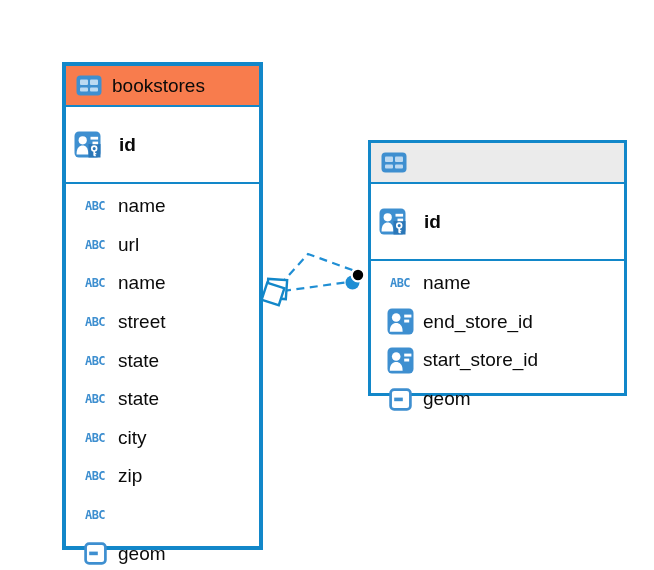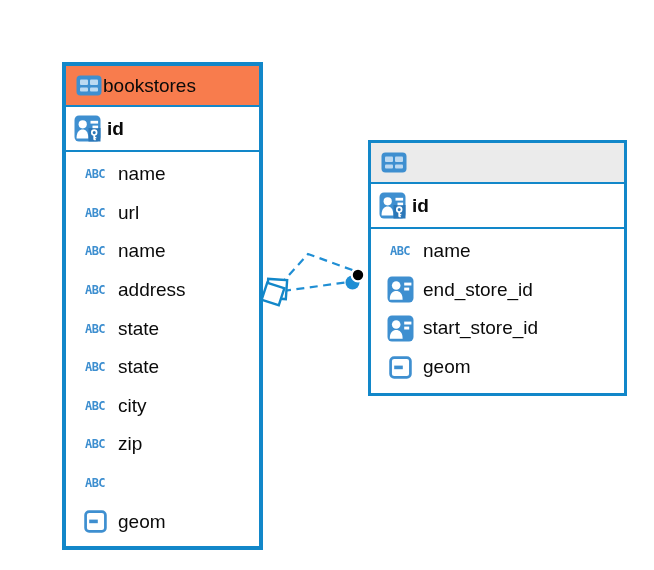--- a/index.html
+++ b/index.html
@@ -9,29 +9,29 @@
     overflow:hidden;
   }
   .er-table{
     position:absolute;background:#ffffff;box-sizing:border-box;
     border:4px solid #1287c9;
   }
   .er-table.secondary{border-width:3px;}
   #table-bookstores{left:62px;top:62px;width:201px;height:488px;}
   #table-bookstore-routes{left:368px;top:140px;width:259px;height:256px;}
   .tbl-header{
-    display:flex;align-items:center;gap:0;
+    display:flex;align-items:center;gap:9px;
     height:39px;padding:0 9px;border-bottom:2px solid #1287c9;
     font-size:19px;font-weight:400;white-space:nowrap;
   }
   .hdr-orange{background:#f87c4d;}
   .hdr-gray{background:#ebebeb;}
   .pk-row{
-    display:flex;align-items:center;gap:6px;
-    height:43px;padding:0 7px;border-bottom:2px solid #1287c9;
+    display:flex;align-items:center;gap:18px;
+    height:43px;padding:16px 7px;border-bottom:2px solid #1287c9;
     font-size:19px;font-weight:700;white-space:nowrap;
   }
   .fields{padding:3px 8px;}
   .field-row{
     display:flex;align-items:center;gap:9px;
     height:38.6px;padding:0 7px;font-size:19px;font-weight:400;white-space:nowrap;
   }
   .icon{flex:0 0 auto;display:inline-flex;align-items:center;justify-content:center;width:28px;}
   .abc-glyph{
     width:28px;text-align:center;
@@ -104,21 +104,21 @@
     <div class="field-row">
       <span class="abc-glyph">ABC</span>
       <span>url</span>
     </div>
     <div class="field-row">
       <span class="abc-glyph">ABC</span>
       <span>name</span>
     </div>
     <div class="field-row">
       <span class="abc-glyph">ABC</span>
-      <span>address</span>
+      <span>street</span>
     </div>
     <div class="field-row">
       <span class="abc-glyph">ABC</span>
       <span>state</span>
     </div>
     <div class="field-row">
       <span class="abc-glyph">ABC</span>
       <span>state</span>
     </div>
     <div class="field-row">

